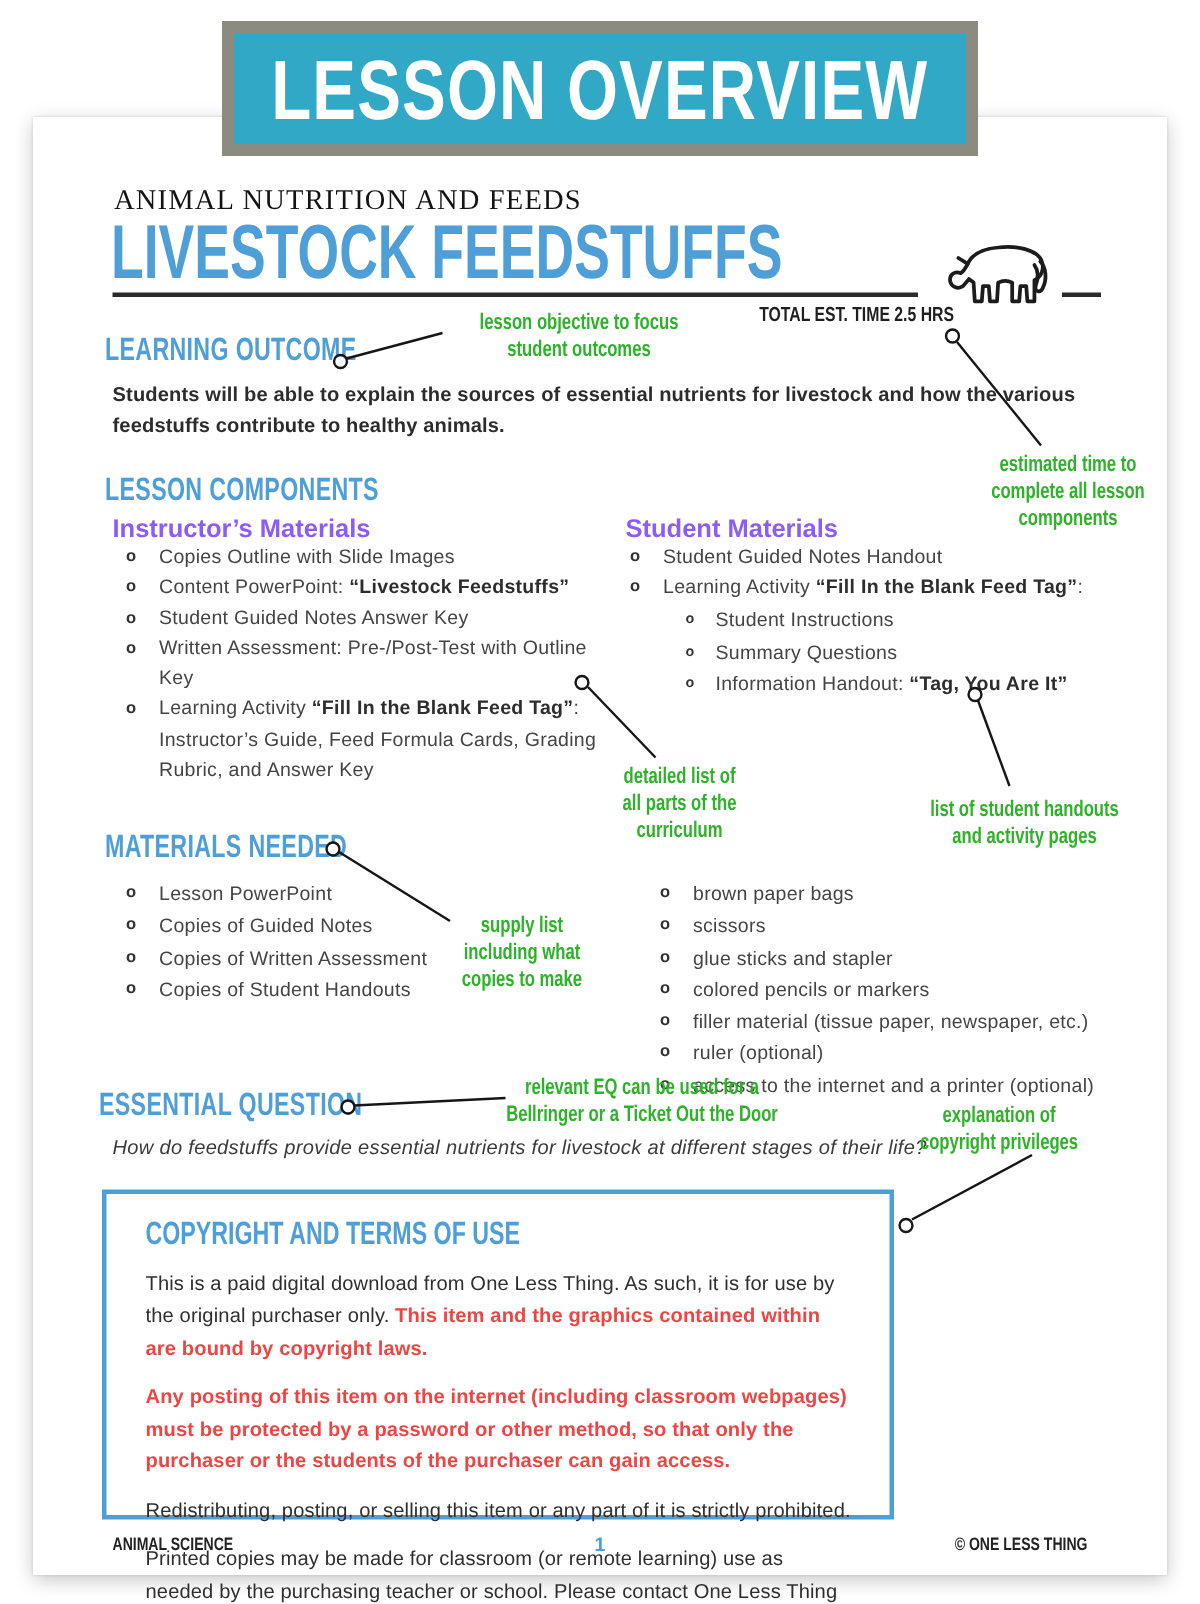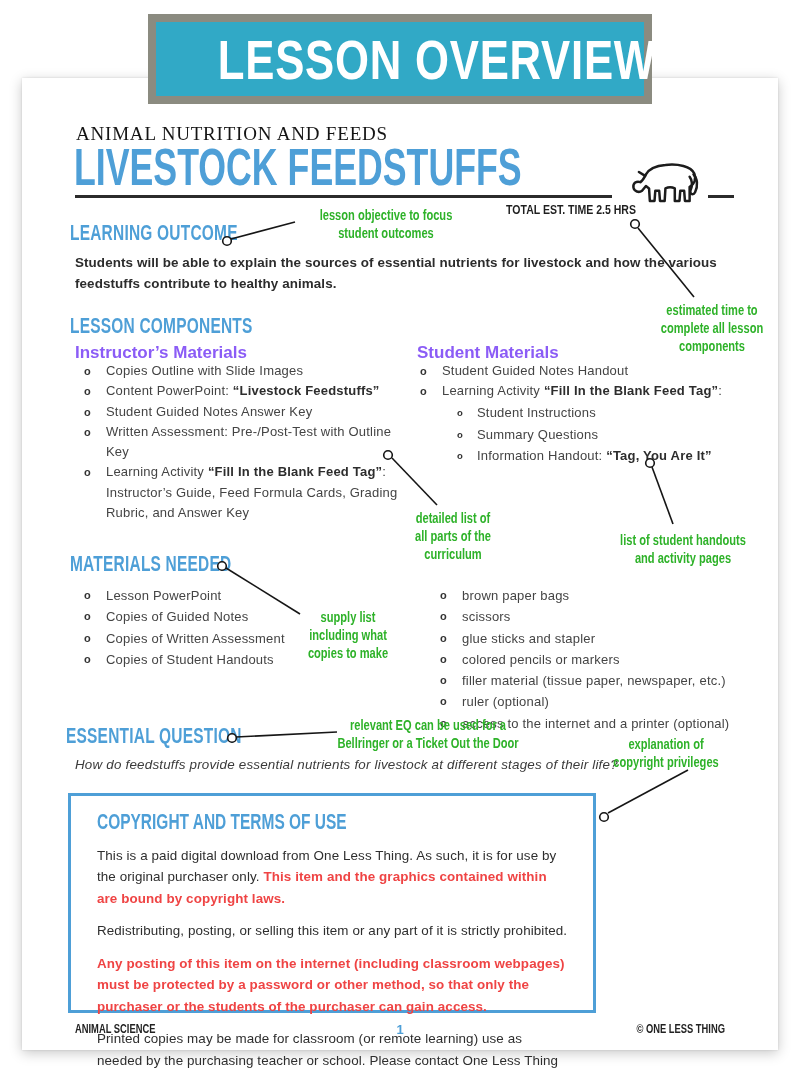--- a/index.html
+++ b/index.html
@@ -6,21 +6,21 @@
     --accent:#4E9FD7; --teal:#31A9C6; --border-gray:#8B8B80;
     --green:#2EB229; --ink:#1F1F1F;
   }
   *{box-sizing:border-box;}
   html,body{margin:0;padding:0;background:#fff;}
   body{font-family:"Liberation Sans", sans-serif;}
   .stage{position:relative;width:800px;height:1069px;margin:0 auto;overflow:hidden;background:#fff;}
   .page{position:absolute;left:22px;top:78px;width:756px;height:972px;background:#fff;
         box-shadow:0 3px 12px rgba(0,0,0,.22), 0 0 2px rgba(0,0,0,.12);}
   .banner{position:absolute;left:148px;top:14px;width:504px;height:90px;background:var(--teal);
-          border:8px solid var(--border-gray);display:flex;align-items:center;justify-content:flex-start;}
+          border:8px solid var(--border-gray);display:flex;align-items:center;justify-content:center;}
   .banner span{color:#fff;font-size:56px;font-weight:bold;letter-spacing:1px;white-space:nowrap;
                transform:scaleX(0.78);}
   .kicker{position:absolute;left:76px;top:123px;font-family:"Liberation Serif",serif;
           font-size:19px;letter-spacing:.8px;color:#141414;white-space:nowrap;}
   .title{position:absolute;left:74px;top:142px;margin:0;color:var(--accent);font-size:51px;
          font-weight:bold;line-height:1;white-space:nowrap;transform:scaleX(0.70);transform-origin:left center;}
   .rule{position:absolute;top:195px;height:2.5px;background:#2b2b2b;}
   .rule.l{left:75px;width:537px;} .rule.r{left:708px;width:26px;}
   .cow{position:absolute;left:628px;top:157px;width:78px;height:55px;}
   .est{position:absolute;left:420px;top:202px;width:216px;text-align:right;font-size:13.5px;
@@ -180,22 +180,22 @@
         <span class="txt">access to the internet and a printer (optional)</span>
       </div>
     </div>
 
   <h2 class="h" style="left:66px;top:726px;">ESSENTIAL QUESTION</h2>
   <div class="eq">How do feedstuffs provide essential nutrients for livestock at different stages of their life?</div>
 
   <div class="cbox">
     <span class="bh">COPYRIGHT AND TERMS OF USE</span>
     <p><span>This is a paid digital download from One Less Thing. As such, it is for use by the original purchaser only. </span><b>This item and the graphics contained within are bound by copyright laws.</b></p>
+    <p><b>Any posting of this item on the internet (including classroom webpages) must be protected by a password or other method, so that only the purchaser or the students of the purchaser can gain access.</b></p>
     <p>Redistributing, posting, or selling this item or any part of it is strictly prohibited.</p>
-    <p><b>Any posting of this item on the internet (including classroom webpages) must be protected by a password or other method, so that only the purchaser or the students of the purchaser can gain access.</b></p>
     <p>Printed copies may be made for classroom (or remote learning) use as needed by the purchasing teacher or school. Please contact One Less Thing to be granted special permissions or with questions.</p>
   </div>
 
   <div class="ft l">ANIMAL SCIENCE</div>
   <div class="ft c">1</div>
   <div class="ft r">© ONE LESS THING</div>
 
   <div class="ann" style="left:291px;top:206px;width:190px;">
       <div>lesson objective to focus</div>
       <div>student outcomes</div>

